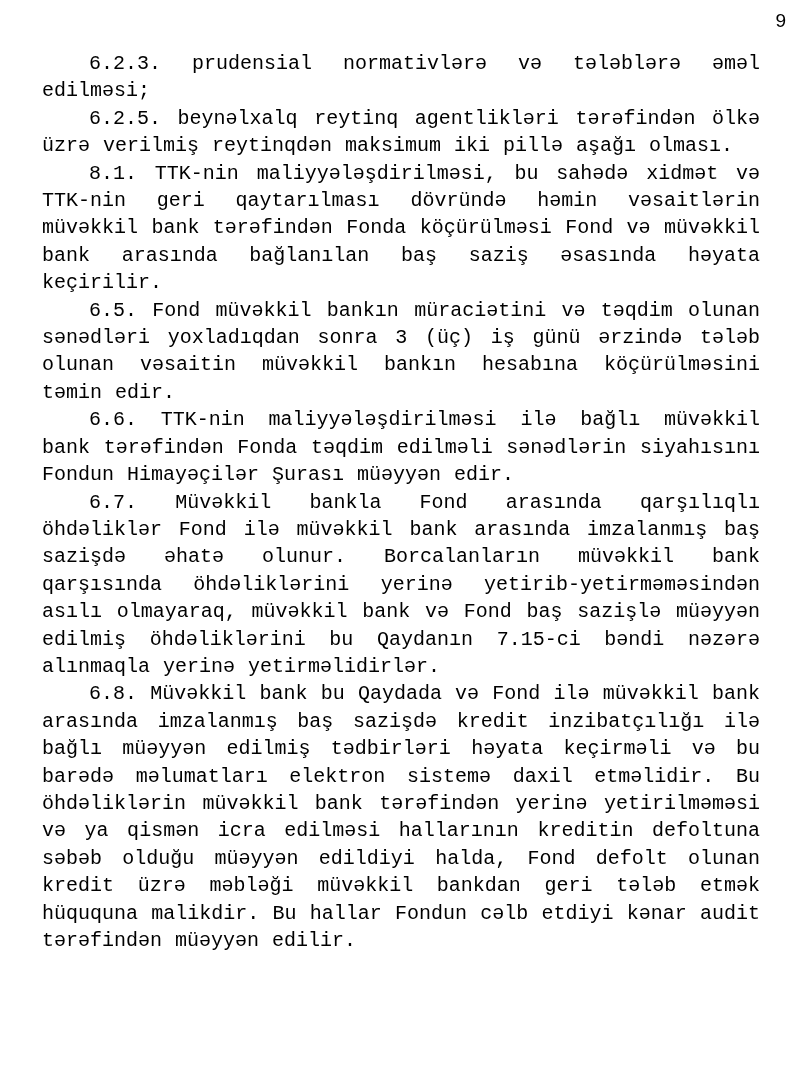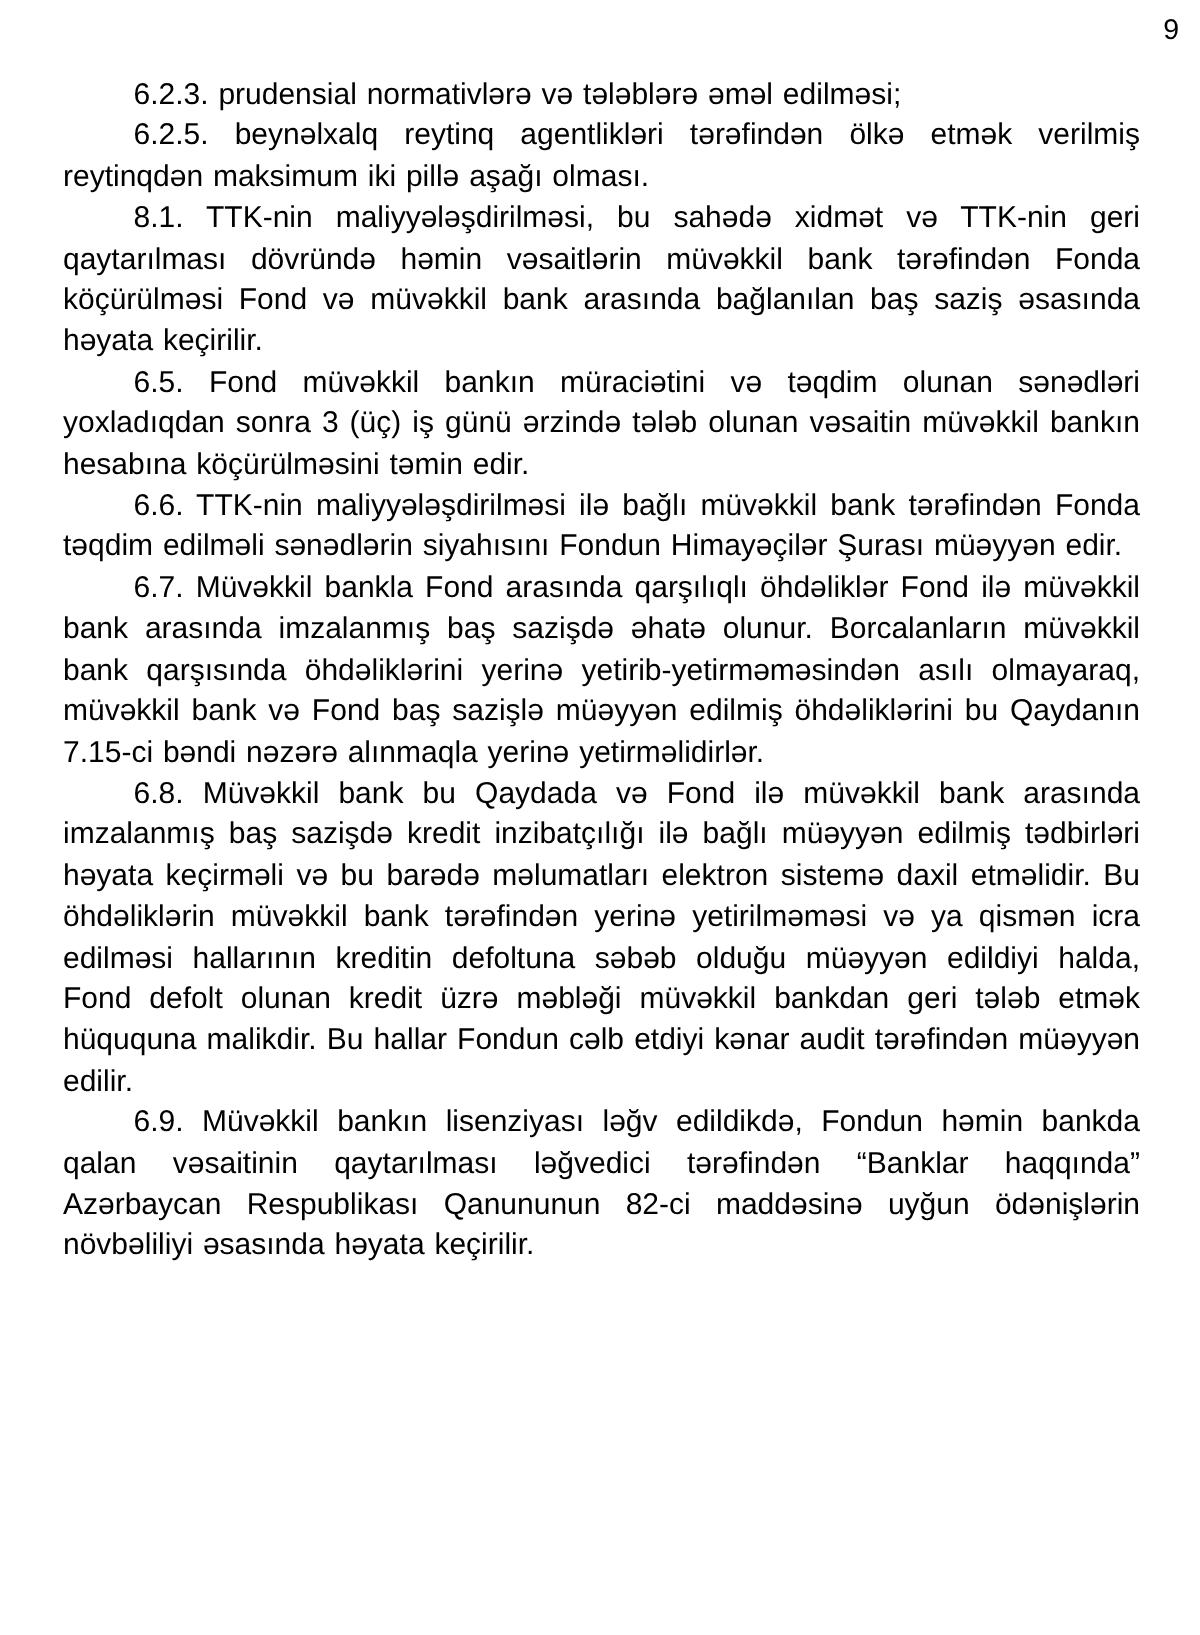--- a/index.html
+++ b/index.html
@@ -28,31 +28,31 @@
   }
   .content p.para {
     margin: 0;
     padding: 0;
     font-size: 20px;
     line-height: 27.4px;
     text-align: justify;
     text-indent: 47px;
     word-spacing: 1px;
     color: #000000;
+    font-family: Liberation Mono, monospace;
   }
 </style>
 </head>
 <body>
 
 <div class="page">
   <div class="page-number">9</div>
 
   <div class="content">
     <p class="para">6.2.3. prudensial normativlərə və tələblərə əməl edilməsi;</p>
-    <p class="para">6.2.5. beynəlxalq reytinq agentlikləri tərəfindən ölkə etmək verilmiş reytinqdən maksimum iki pillə aşağı olması.</p>
+    <p class="para">6.2.5. beynəlxalq reytinq agentlikləri tərəfindən ölkə üzrə verilmiş reytinqdən maksimum iki pillə aşağı olması.</p>
     <p class="para">8.1. TTK-nin maliyyələşdirilməsi, bu sahədə xidmət və TTK-nin geri qaytarılması dövründə həmin vəsaitlərin müvəkkil bank tərəfindən Fonda köçürülməsi Fond və müvəkkil bank arasında bağlanılan baş saziş əsasında həyata keçirilir.</p>
     <p class="para">6.5. Fond müvəkkil bankın müraciətini və təqdim olunan sənədləri yoxladıqdan sonra 3 (üç) iş günü ərzində tələb olunan vəsaitin müvəkkil bankın hesabına köçürülməsini təmin edir.</p>
     <p class="para">6.6. TTK-nin maliyyələşdirilməsi ilə bağlı müvəkkil bank tərəfindən Fonda təqdim edilməli sənədlərin siyahısını Fondun Himayəçilər Şurası müəyyən edir.</p>
     <p class="para">6.7. Müvəkkil bankla Fond arasında qarşılıqlı öhdəliklər Fond ilə müvəkkil bank arasında imzalanmış baş sazişdə əhatə olunur. Borcalanların müvəkkil bank qarşısında öhdəliklərini yerinə yetirib-yetirməməsindən asılı olmayaraq, müvəkkil bank və Fond baş sazişlə müəyyən edilmiş öhdəliklərini bu Qaydanın 7.15-ci bəndi nəzərə alınmaqla yerinə yetirməlidirlər.</p>
     <p class="para">6.8. Müvəkkil bank bu Qaydada və Fond ilə müvəkkil bank arasında imzalanmış baş sazişdə kredit inzibatçılığı ilə bağlı müəyyən edilmiş tədbirləri həyata keçirməli və bu barədə məlumatları elektron sistemə daxil etməlidir. Bu öhdəliklərin müvəkkil bank tərəfindən yerinə yetirilməməsi və ya qismən icra edilməsi hallarının kreditin defoltuna səbəb olduğu müəyyən edildiyi halda, Fond defolt olunan kredit üzrə məbləği müvəkkil bankdan geri tələb etmək hüququna malikdir. Bu hallar Fondun cəlb etdiyi kənar audit tərəfindən müəyyən edilir.</p>
-    <p class="para">6.9. Müvəkkil bankın lisenziyası ləğv edildikdə, Fondun həmin bankda qalan vəsaitinin qaytarılması ləğvedici tərəfindən “Banklar haqqında” Azərbaycan Respublikası Qanununun 82-ci maddəsinə uyğun ödənişlərin növbəliliyi əsasında həyata keçirilir.</p>
   </div>
 </div>
 
 </body></html>

